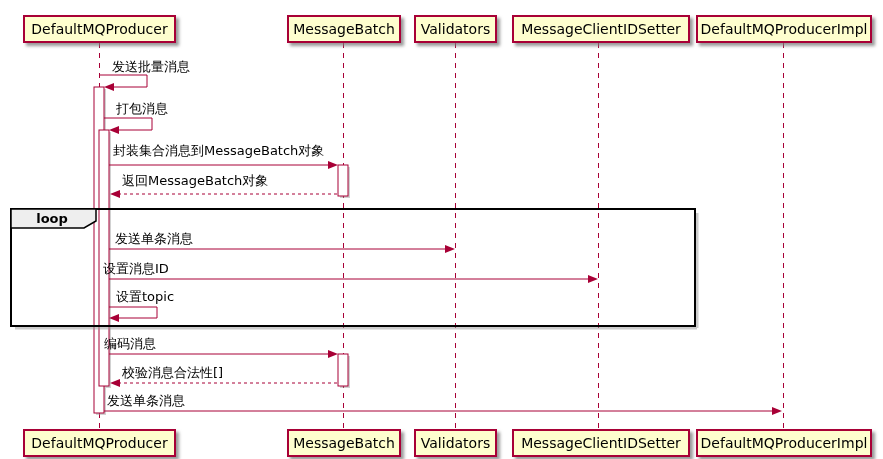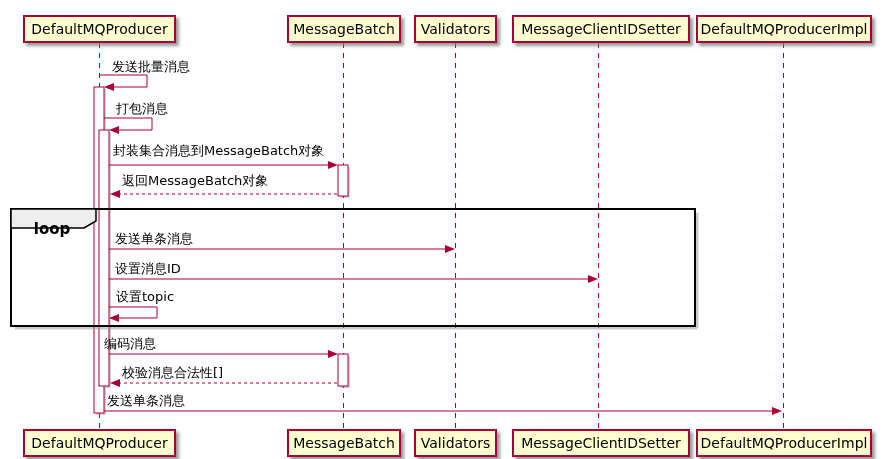--- a/index.html
+++ b/index.html
@@ -24,22 +24,22 @@
     z-index:3;
   }
   .msg-label{
     position:absolute;
     font-size:13px;color:#000;
     white-space:nowrap;
     z-index:4;line-height:15px;
   }
   .loop-operator{
     position:absolute;
-    left:24px;top:208px;width:56px;
-    font-size:15px;font-weight:bold;color:#000;
+    left:24px;top:199px;width:56px;
+    font-size:13px;font-weight:bold;color:#000;
     text-align:center;
     z-index:4;
   }
   .loop-condition{
     position:absolute;
     left:104px;top:198px;
     font-size:12.5px;font-weight:bold;color:#000;
     white-space:nowrap;
     z-index:4;
   }
@@ -116,19 +116,19 @@
   <div class="participant" style="left:512px;top:417px;width:178px">MessageClientIDSetter</div>
   <div class="participant" style="left:696px;top:417px;width:176px">DefaultMQProducerImpl</div>
 
   <div class="loop-operator">loop</div>
 
   <div class="msg-label" style="left:112px;top:47px">发送批量消息</div>
   <div class="msg-label" style="left:116px;top:89px">打包消息</div>
   <div class="msg-label" style="left:122px;top:161px">返回MessageBatch对象</div>
   <div class="msg-label" style="left:113px;top:131px">封装集合消息到MessageBatch对象</div>
   <div class="msg-label" style="left:115px;top:219px">发送单条消息</div>
-  <div class="msg-label" style="left:115px;top:249px">设置消息ID</div>
+  <div class="msg-label" style="left:103px;top:249px">设置消息ID</div>
   <div class="msg-label" style="left:116px;top:277px">设置topic</div>
   <div class="msg-label" style="left:104px;top:324px">编码消息</div>
   <div class="msg-label" style="left:122px;top:353px">校验消息合法性[]</div>
   <div class="msg-label" style="left:107px;top:381px">发送单条消息</div>
 
 </div>
 
 </body></html>

